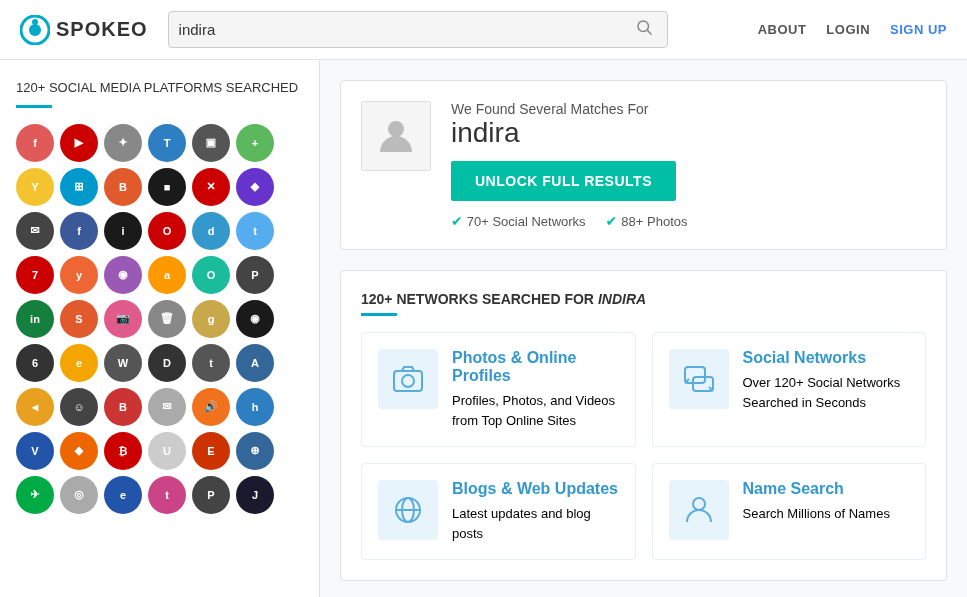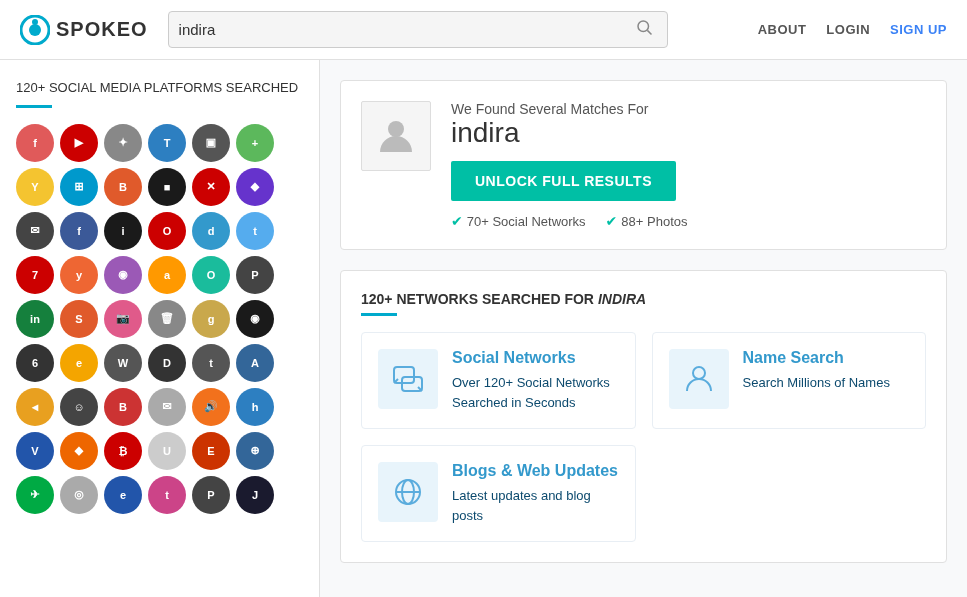--- a/index.html
+++ b/index.html
@@ -250,21 +250,21 @@
       flex-shrink: 0;
     }
     .network-info h3 {
       font-size: 16px;
       color: #3399cc;
       font-weight: bold;
       margin-bottom: 6px;
     }
     .network-info p {
       font-size: 13px;
-      color: #0c4a6e;
+      color: #000000;
       line-height: 1.5;
     }
   </style>
 </head>
 <body>
 
 <header class="header">
   <div class="logo-container">
     <svg class="logo-icon" viewBox="0 0 30 30">
       <circle cx="15" cy="15" r="14" fill="none" stroke="#00aacc" stroke-width="3"></circle>
@@ -382,53 +382,66 @@
 
     <div class="networks-section">
       <div class="networks-title">
         <span>120+ NETWORKS SEARCHED FOR </span><em>INDIRA</em>
       </div>
       <div class="networks-underline"></div>
       <div class="networks-grid" id="networks-grid">
           <div class="network-card">
     <div class="network-icon-box">
       <svg width="32" height="32" viewBox="0 0 32 32" fill="none" stroke="#5aacdd" stroke-width="2">
+                <rect x="2" y="8" width="28" height="20" rx="3"></rect>
+                <circle cx="16" cy="18" r="6"></circle>
+                <path d="M10 8l2-4h8l2 4"></path>
+              </svg>
+    </div>
+    <div class="network-info">
+      <h3>Photos &amp; Online Profiles</h3>
+      <p>Profiles, Photos, and Videos from Top Online Sites</p>
+    </div>
+  </div>
+          <div class="network-card">
+    <div class="network-icon-box">
+      <svg width="32" height="32" viewBox="0 0 32 32" fill="none" stroke="#5aacdd" stroke-width="2">
                 <rect x="2" y="4" width="20" height="16" rx="3"></rect>
                 <path d="M2 20l4-4"></path>
                 <rect x="10" y="14" width="20" height="14" rx="3"></rect>
                 <path d="M30 28l-4-4"></path>
               </svg>
     </div>
     <div class="network-info">
       <h3>Social Networks</h3>
       <p>Over 120+ Social Networks Searched in Seconds</p>
-    </div>
-  </div>
-          <div class="network-card">
-    <div class="network-icon-box">
-      <svg width="32" height="32" viewBox="0 0 32 32" fill="none" stroke="#5aacdd" stroke-width="2">
-                <circle cx="16" cy="10" r="6"></circle>
-                <path d="M4 28c0-6.627 5.373-12 12-12s12 5.373 12 12"></path>
-              </svg>
-    </div>
-    <div class="network-info">
-      <h3>Name Search</h3>
-      <p>Search Millions of Names</p>
     </div>
   </div>
           <div class="network-card">
     <div class="network-icon-box">
       <svg width="32" height="32" viewBox="0 0 32 32" fill="none" stroke="#5aacdd" stroke-width="2">
                 <circle cx="16" cy="16" r="12"></circle>
                 <ellipse cx="16" cy="16" rx="6" ry="12"></ellipse>
                 <line x1="4" y1="16" x2="28" y2="16"></line>
               </svg>
     </div>
     <div class="network-info">
       <h3>Blogs &amp; Web Updates</h3>
       <p>Latest updates and blog posts</p>
     </div>
   </div>
+          <div class="network-card">
+    <div class="network-icon-box">
+      <svg width="32" height="32" viewBox="0 0 32 32" fill="none" stroke="#5aacdd" stroke-width="2">
+                <circle cx="16" cy="10" r="6"></circle>
+                <path d="M4 28c0-6.627 5.373-12 12-12s12 5.373 12 12"></path>
+              </svg>
+    </div>
+    <div class="network-info">
+      <h3>Name Search</h3>
+      <p>Search Millions of Names</p>
+    </div>
+  </div>
         </div>
     </div>
 
   </main>
 </div>
 
 </body></html>

